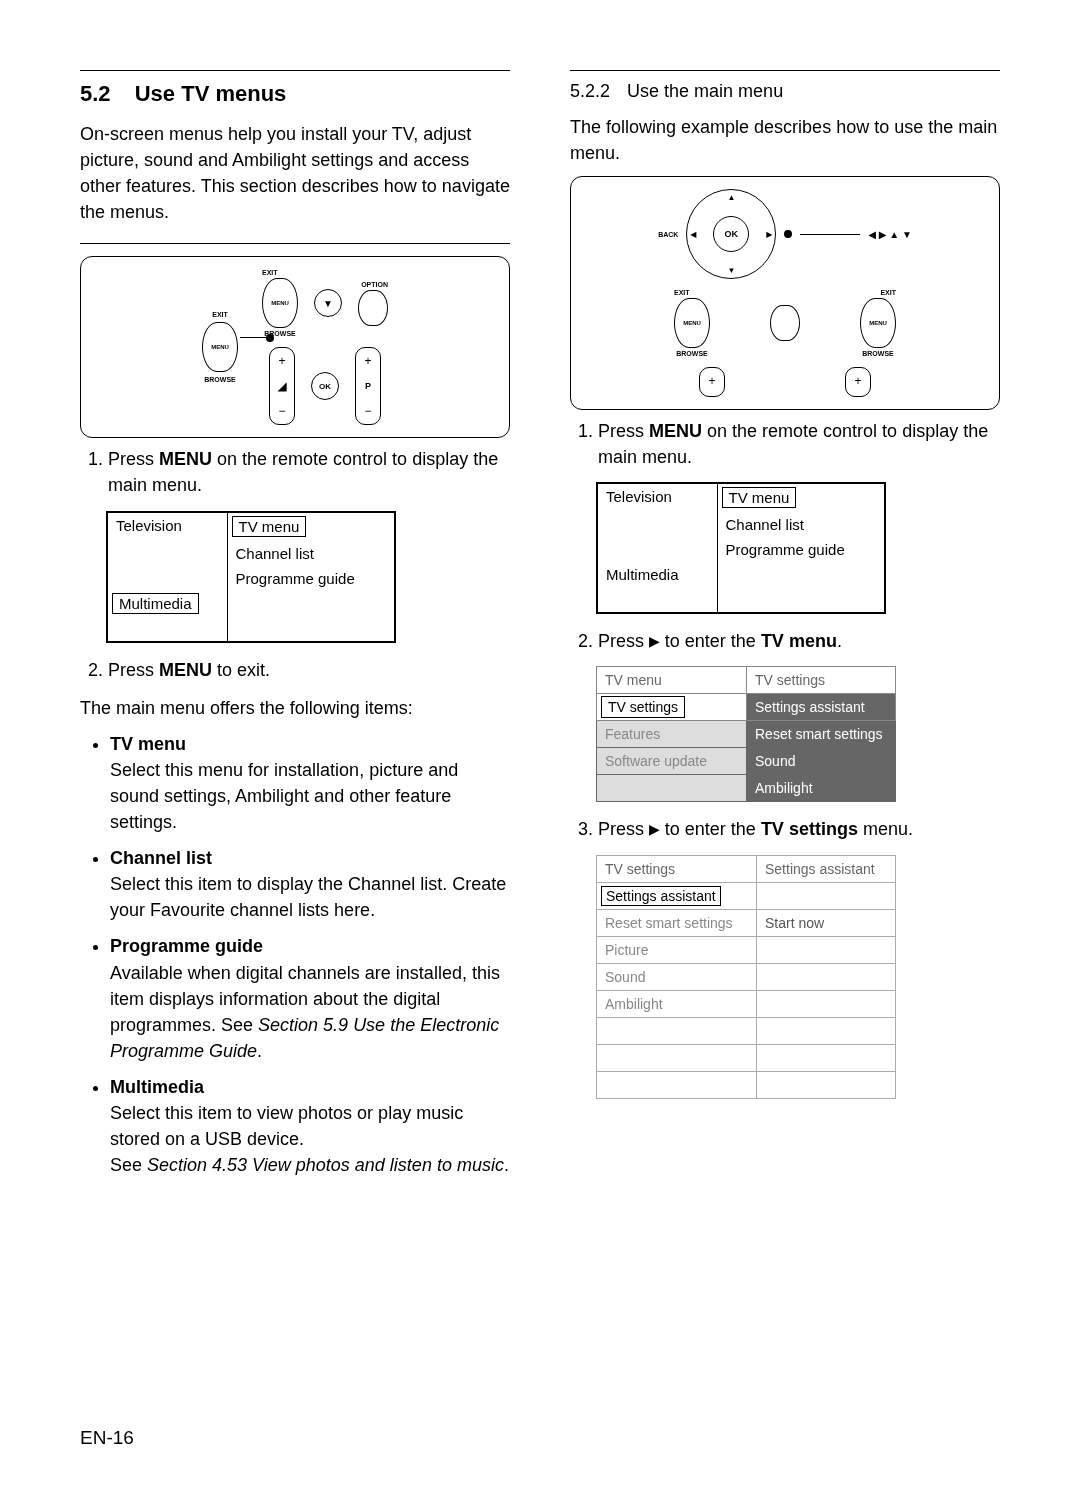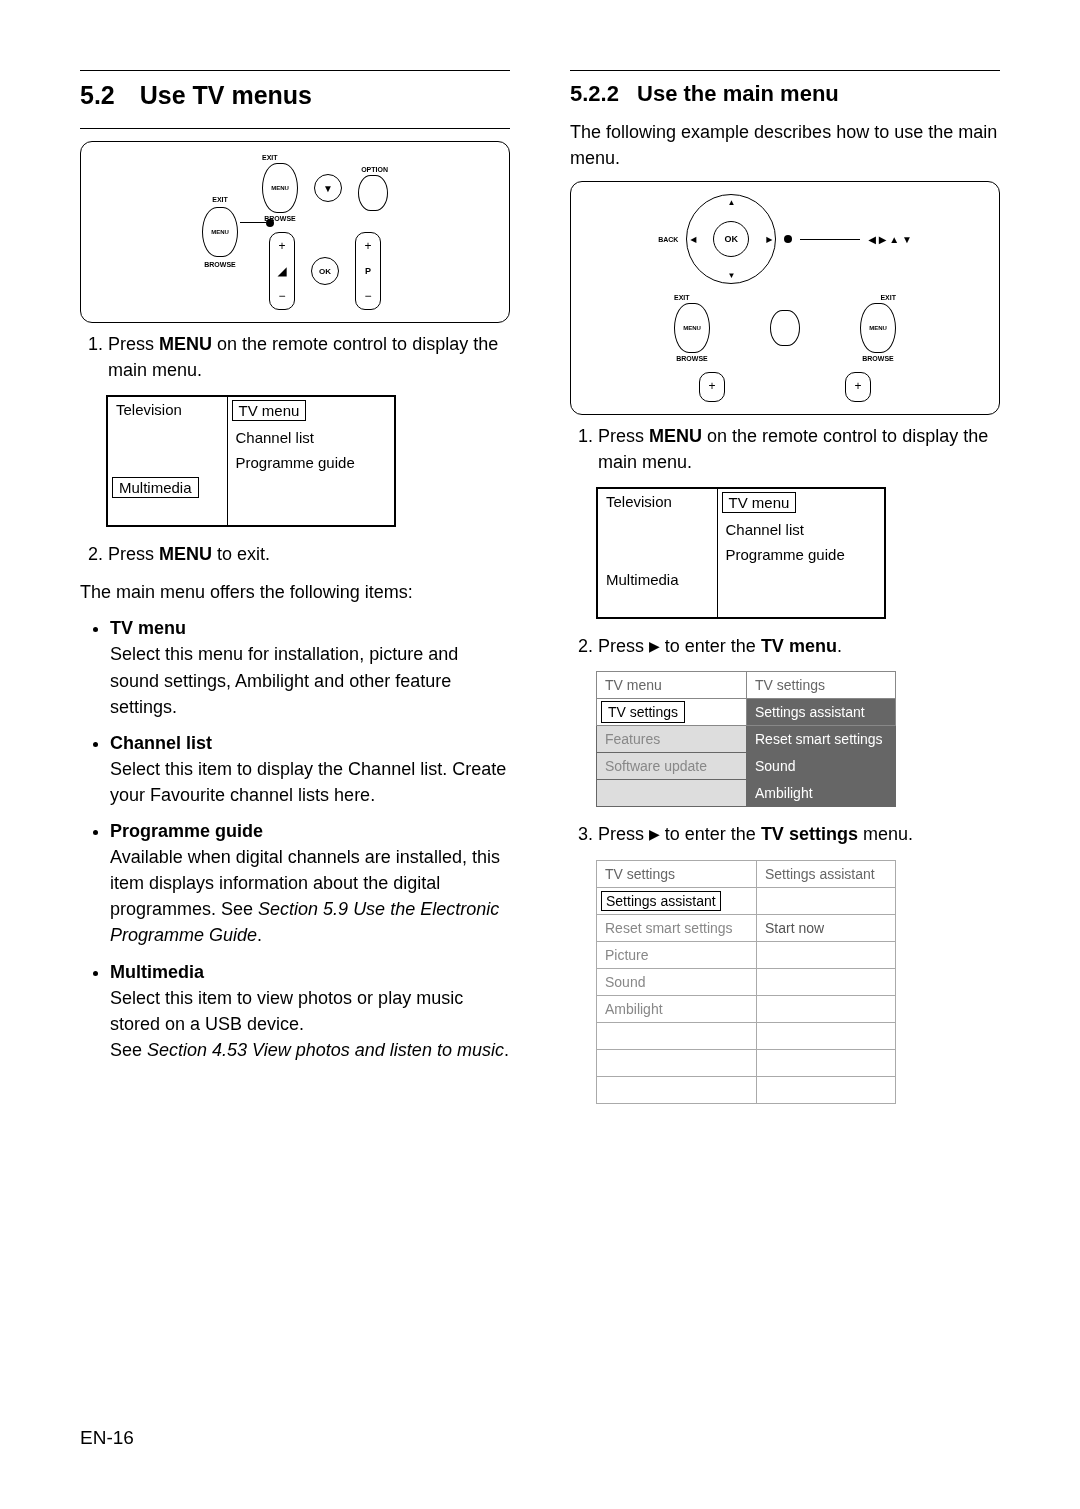--- a/index.html
+++ b/index.html
@@ -29,29 +29,29 @@
     border: none;
     border-top: 1.5px solid #000;
     margin: 0 0 10px 0;
   }
   .hr2 {
     border: none;
     border-top: 1px solid #000;
     margin: 18px 0 12px 0;
   }
   h2.sec {
-    font-size: 25px;
+    font-size: 22px;
     margin: 6px 0 14px 0;
     font-weight: bold;
   }
   h2.sec .num { margin-right: 18px; }
   h3.sub {
-    font-size: 22px;
+    font-size: 18px;
     margin: 0 0 12px 0;
-    font-weight: bold;
+    font-weight: normal;
   }
   h3.sub .num { margin-right: 12px; }
   p {
     font-size: 18px;
     line-height: 1.45;
     margin: 0 0 10px 0;
   }
   ol.steps {
     list-style: decimal;
     padding-left: 28px;
@@ -224,20 +224,21 @@
 
 <div class="page">
   <div class="columns">
 
     <div class="col">
       <hr class="hr">
       <h2 class="sec">
         <span class="num">5.2</span>
         <span>Use TV menus</span>
       </h2>
+      <p>On-screen menus help you install your TV, adjust picture, sound and Ambilight settings and access other features. This section describes how to navigate the menus.</p>
       <hr class="hr2">
 
       <div class="remote-box">
         <div class="stack rel">
           <span class="mini">EXIT</span>
           <div class="btn-oval">
             <span class="lbl">MENU</span>
           </div>
           <span class="mini">BROWSE</span>
           <span class="arrow-line" style="position:absolute;left:38px;top:26px;"></span>

